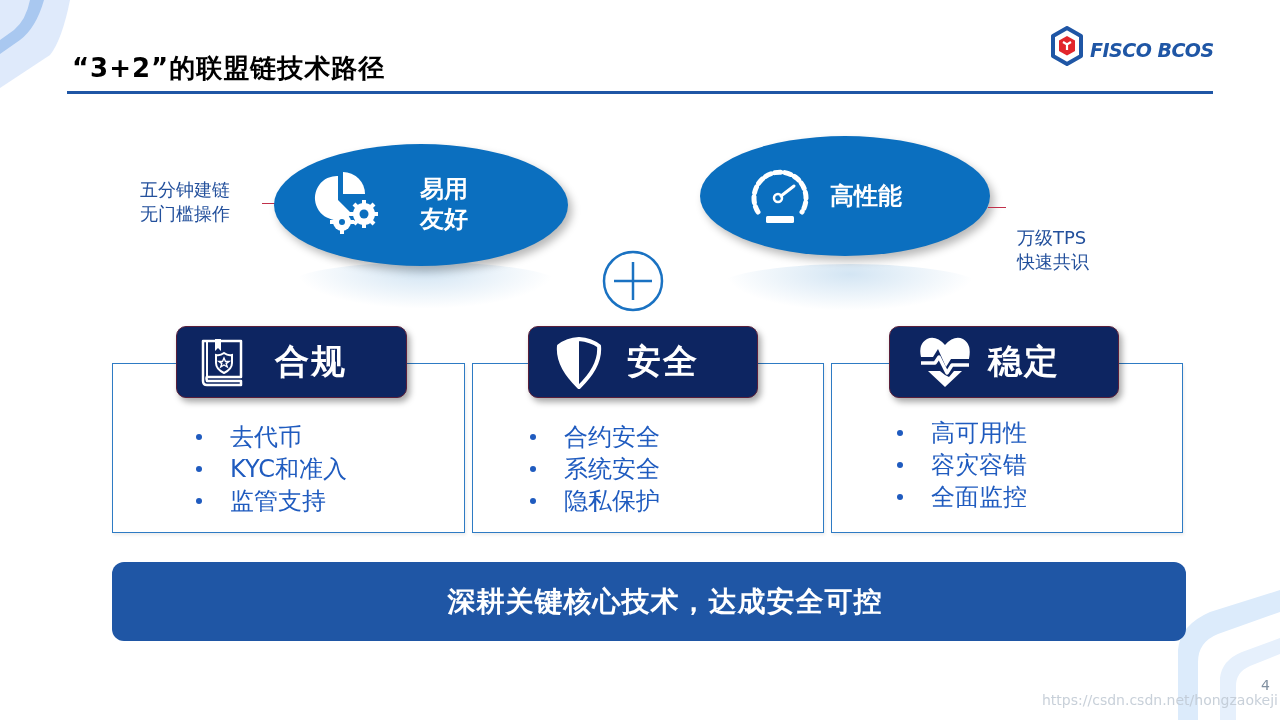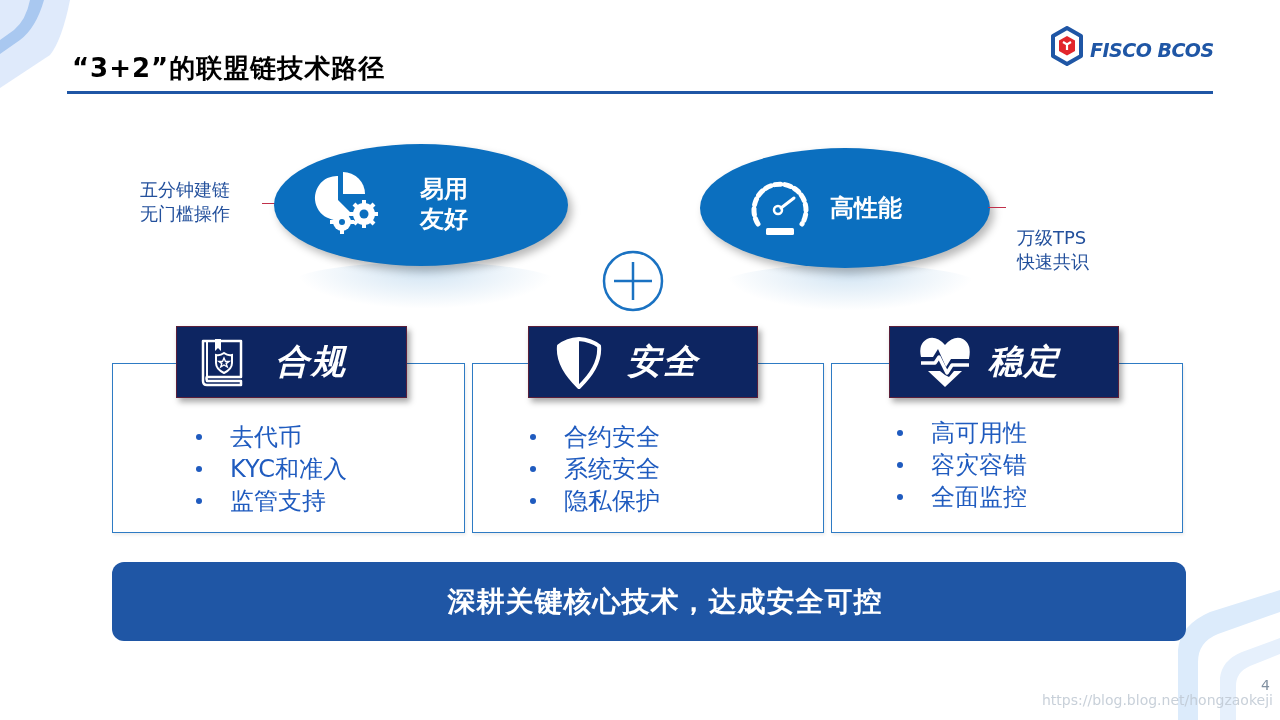--- a/index.html
+++ b/index.html
@@ -27,42 +27,42 @@
     font-size: 19px; color: #1f56a5; letter-spacing: -0.5px; margin-top: 8px;
   }
 
   
   .oval {
     position: absolute; background: #0b6fbf; border-radius: 50%;
     box-shadow: 4px 5px 8px rgba(0,0,0,0.28);
     display: flex; align-items: center; color: #fff;
   }
   .oval.easy { left: 274px; top: 144px; width: 294px; height: 122px; }
-  .oval.perf { left: 700px; top: 148px; width: 290px; height: 120px; }
+  .oval.perf { left: 700px; top: 136px; width: 290px; height: 120px; }
   .reflect {
     position: absolute; border-radius: 50%;
     background: radial-gradient(ellipse at 50% 20%, rgba(11,111,191,0.18), rgba(255,255,255,0) 65%);
   }
   .oval-label { font-weight: bold; font-size: 24px; line-height: 30px; }
   .side-note { position: absolute; color: #23509c; font-size: 18px; line-height: 24px; }
   .connector { position: absolute; height: 1px; background: #c0304a; }
 
   .plus-circle { position: absolute; left: 602px; top: 250px; width: 62px; height: 62px; }
 
   
   .card {
     position: absolute; top: 363px; height: 168px; border: 1.5px solid #2e7bc4;
     background: #fff; box-shadow: 1px 2px 3px rgba(0,0,0,0.08);
   }
   .pill {
     position: absolute; top: 326px; height: 70px;
-    background: #0d2561; border-radius: 0;
+    background: #0d2561; border-radius: 10px;
     border: 1px solid #5a1f3a;
     box-shadow: 3px 4px 6px rgba(0,0,0,0.35);
-    display: flex; align-items: center; color: #fff; font-style: italic;
+    display: flex; align-items: center; color: #fff;
   }
   .pill-label { font-size: 34px; font-weight: bold; letter-spacing: 2px; }
   .bullets { position: absolute; margin: 1px; padding: 0; list-style: none; }
   .bullets li {
     color: #1f5bbf; font-size: 24px; line-height: 32px; display: flex; align-items: center;
   }
   .bullets li .dot {
     width: 6px; height: 6px; border-radius: 50%; background: #1f5bbf;
     margin-right: 28px; flex: none;
   }
@@ -240,13 +240,13 @@
     <path d="M10 36 L27 52 L44 36 L36 36 L31 42 L27 40 L22 36 Z" fill="#fff"></path>
   </svg>
   <span class="pill-label" style="position:absolute; left:98px;">稳定</span>
 </div>
 
 <div class="banner">
   <span class="banner-text">深耕关键核心技术，达成安全可控</span>
 </div>
 
 <div class="page-num">4</div>
-<div class="watermark">https://blog.blog.net/hongzaokeji</div>
+<div class="watermark">https://csdn.csdn.net/hongzaokeji</div>
 
 </body></html>

